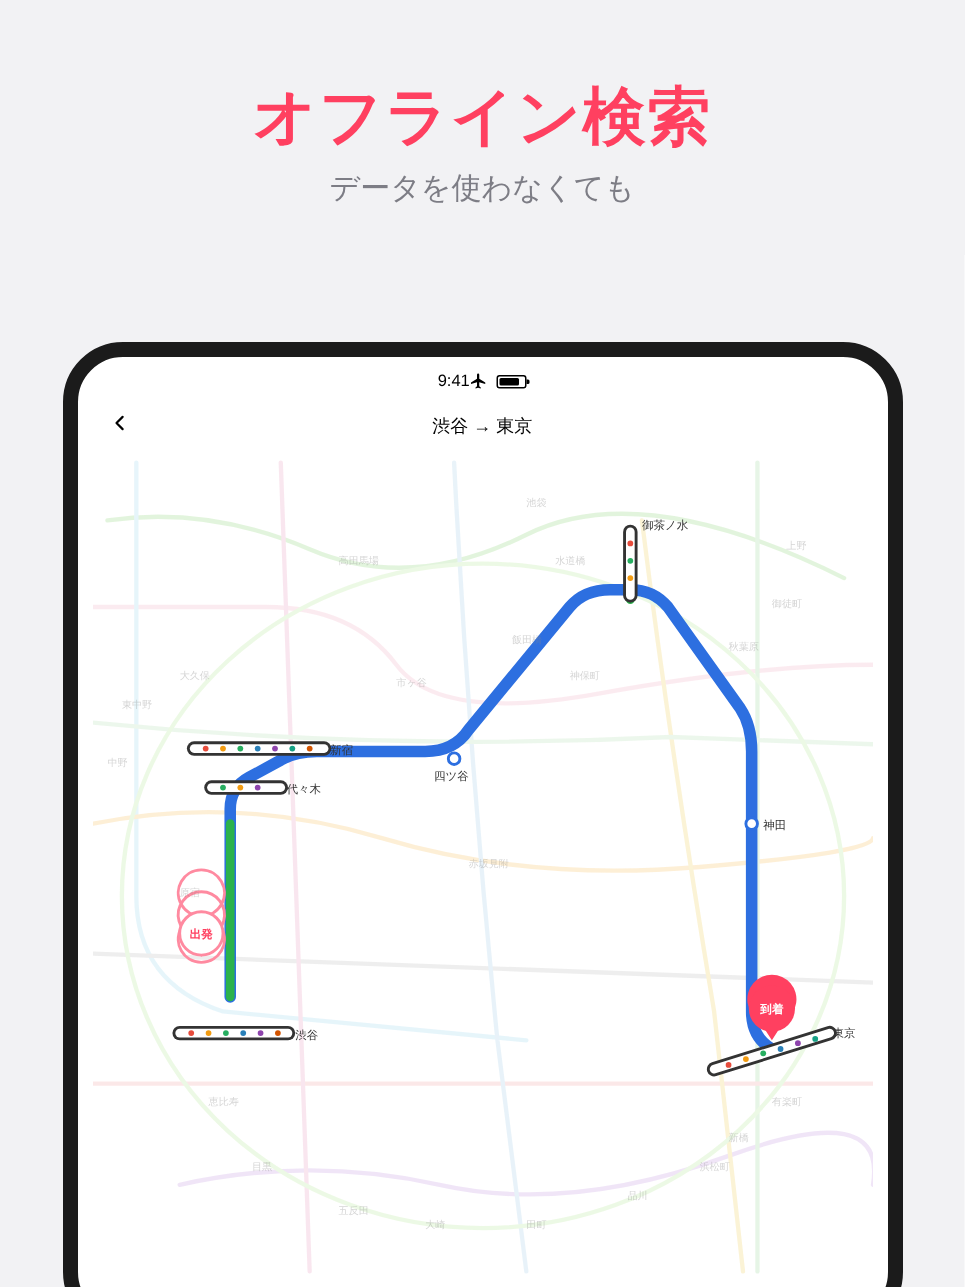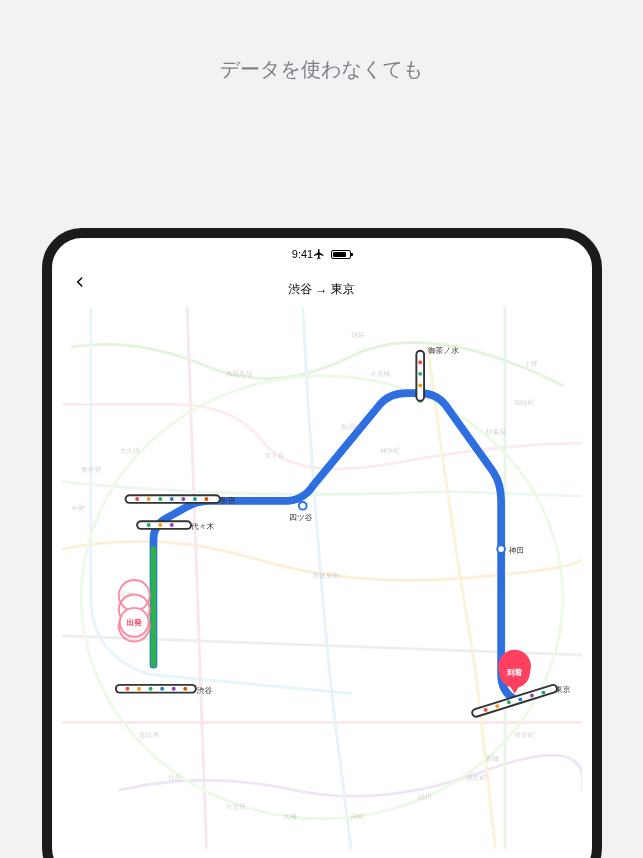--- a/index.html
+++ b/index.html
@@ -24,21 +24,21 @@
     overflow: hidden;
   }
 
   .status-bar { display: flex; justify-content: center; align-items: center; font-size: 11px; color: #000; padding: 2px 8px 10px 8px; }
   .status-right { display: flex; align-items: center; gap: 6px; }
   .airplane-icon svg { width: 12px; height: 12px; display: block; }
   .battery-icon { width: 20px; height: 9px; border: 1px solid #000; border-radius: 2px; position: relative; }
   .battery-icon::after { content: ""; position: absolute; right: -3px; top: 2px; width: 2px; height: 3px; background: #000; border-radius: 0 1px 1px 0; }
   .battery-fill { position: absolute; left: 1px; top: 1px; bottom: 1px; width: 70%; background: #000; border-radius: 1px; }
 
-  .nav-header { display: flex; align-items: flex-end; justify-content: center; position: relative; height: 28px; }
+  .nav-header { display: flex; align-items: center; justify-content: center; position: relative; height: 28px; }
   .back-btn { position: absolute; left: 6px; top: 0; width: 24px; height: 24px; display: flex; align-items: center; justify-content: center; color: #000; }
   .back-btn svg { width: 14px; height: 14px; }
   .route-title { font-size: 12px; font-weight: 500; color: #000; }
 
   .map-canvas { position: relative; width: 100%; height: 560px; }
   .map-canvas svg { position: absolute; inset: 0; width: 100%; height: 100%; }
 
   .bg-line { stroke-width: 3; fill: none; stroke-linecap: round; }
 
   .main-route { stroke: #2d6fe0; stroke-width: 8; fill: none; stroke-linecap: round; stroke-linejoin: round; }
@@ -53,20 +53,21 @@
   .station-label.dark { fill: #333; font-weight: 500; }
 
   .hub-track { stroke: #333; stroke-width: 10; stroke-linecap: round; }
   .hub-track-inner { stroke: #fff; stroke-width: 6; stroke-linecap: round; }
   .hub-dot { r: 2; }
 </style>
 </head>
 <body>
 
 <div class="promo-area">
+  <div class="promo-title">オフライン検索</div>
   <div class="promo-subtitle">データを使わなくても</div>
 </div>
 
 <div class="device-frame">
 
   <div class="status-bar">
     <span>9:41</span>
     <div class="status-right">
       <span class="airplane-icon">
         <svg viewBox="0 0 24 24">

